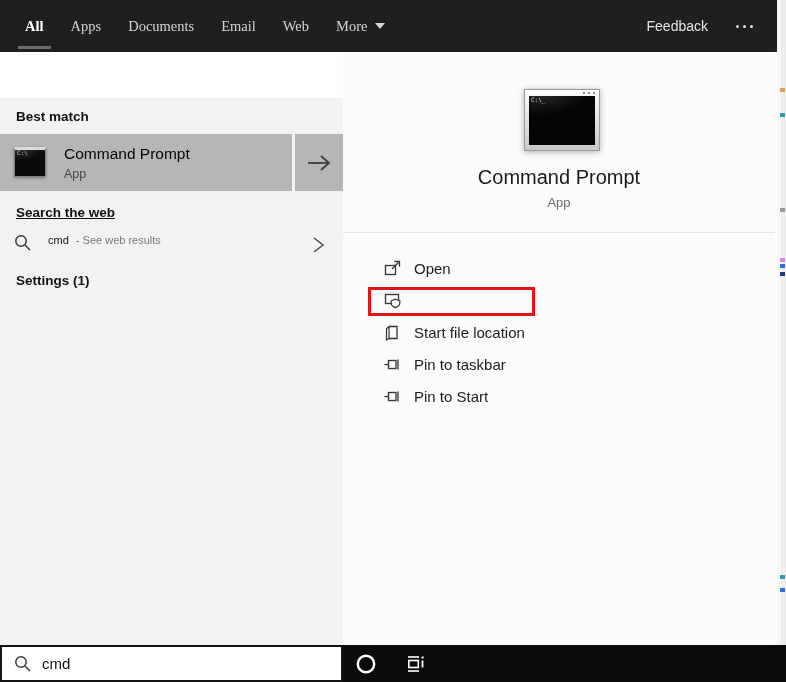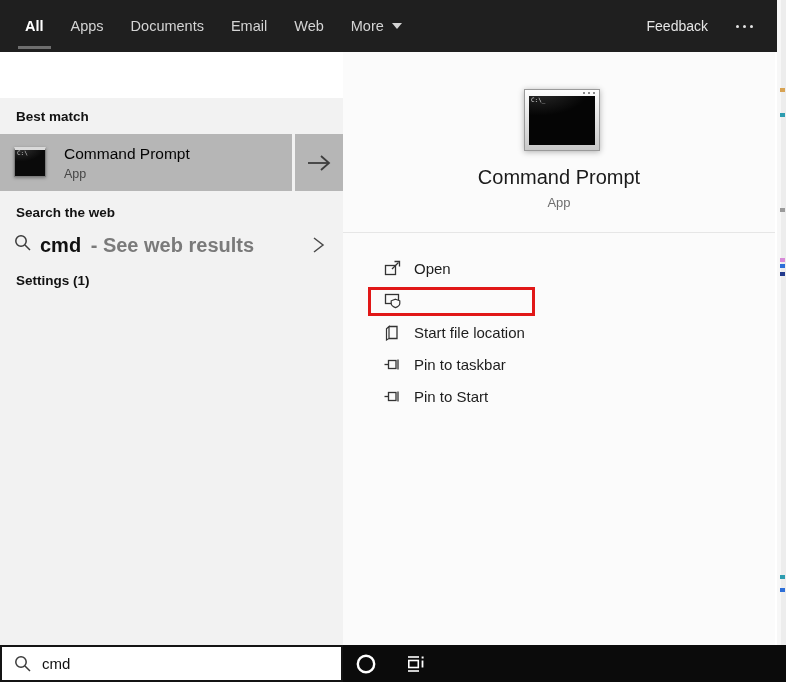--- a/index.html
+++ b/index.html
@@ -9,50 +9,50 @@
 
   
   .bg-strip { position:absolute; left:777px; top:0; width:9px; height:645px; background:#ededed; }
   .bg-strip .inner { position:absolute; left:0; top:0; width:4px; height:100%; background:#f7f7f7; }
   .speck { position:absolute; width:5px; height:4px; right:1px; }
   .top-sliver { position:absolute; left:300px; top:0; width:477px; height:2px; background:#dedede; }
   .sliver-mark { position:absolute; top:0; height:2px; width:10px; background:#5a5a5a; }
 
   
   .header { position:absolute; left:0; top:0; width:779px; height:52px; background:#1f1f1f; }
-  .tabs { position:absolute; left:25px; top:0; height:52px; display:flex; align-items:center; gap:27px; }
+  .tabs { position:absolute; left:25px; top:0; height:52px; display:flex; align-items:center; gap:27px;font-family:Liberation Serif, serif; }
   .tab { color:#d4d4d4; font-size:14.5px; height:52px; display:flex; align-items:center; position:relative; cursor:default; }
   .tab.selected { color:#ffffff; font-weight:bold; }
   .tab.selected::after { content:""; position:absolute; left:-7px; right:-7px; bottom:3px; height:3px; background:#6e6e6e; }
   .caret-down { width:0; height:0; border-left:5px solid transparent; border-right:5px solid transparent;
                 border-top:6px solid #d4d4d4; margin-left:8px; }
   .header-right { position:absolute; right:26px; top:0; height:52px; display:flex; align-items:center; gap:28px; }
   .feedback { color:#e5e5e5; font-size:14px; }
   .dots { display:flex; gap:4px; align-items:center; }
   .dots i { width:3px; height:3px; border-radius:50%; background:#e3e3e3; display:block; }
 
   
   .left-panel { position:absolute; left:0; top:52px; width:343px; height:593px; background:#f2f2f2;margin-top:46px; }
   .section-label { position:absolute; left:16px; font-size:13.5px; font-weight:bold; color:#121212; }
-  .lbl-best { top:11px; } .lbl-web { top:107px; } .lbl-settings { top:175px; }
+  .lbl-best { top:11px; } .lbl-web { top:107px;text-decoration:underline; } .lbl-settings { top:175px; }
 
   .best-row { position:absolute; left:0; top:36px; width:343px; height:57px; }
   .best-main { position:absolute; left:0; top:0; width:292px; height:57px; background:#b6b6b6; }
   .best-arrowbox { position:absolute; left:295px; top:0; width:48px; height:57px; background:#b6b6b6;
                    display:flex; align-items:center; justify-content:center; }
   .cmd-icon-sm { position:absolute; left:14px; top:13px; width:32px; height:30px;
                  background:radial-gradient(ellipse 130% 90% at 18% -10%, #323232 0%, #0a0a0a 60%);
                  border:1px solid #7d7d7d; border-top:3px solid #dadada; box-shadow:0 1px 3px rgba(0,0,0,.35); }
   .cmd-icon-sm::after { content:"C:\\"; position:absolute; left:2px; top:0; color:#c8c8c8; font-size:6px;
                         font-family:"DejaVu Sans Mono", monospace; line-height:6px; }
   .best-title { position:absolute; left:64px; top:11px; font-size:15.5px; color:#050505; }
   .best-sub { position:absolute; left:64px; top:33px; font-size:12.5px; color:#464646; }
 
   .web-row { position:absolute; left:0; top:128px; width:343px; height:36px; }
-  .web-text { position:absolute; left:40px; top:8px; font-size:20px; color:#111;font-weight:bold; }
+  .web-text { position:absolute; left:48px; top:8px; font-size:11px; color:#111; }
   .web-hint { color:#7a7a7a; margin-left:4px; }
   .icon-abs { position:absolute; }
 
   
   .right-panel { position:absolute; left:343px; top:52px; width:432px; height:593px; background:#fbfbfb; }
   .cmd-icon-lg { position:absolute; left:181px; top:37px; width:76px; height:62px;
                  background:linear-gradient(#fdfdfd, #c9c9c9); border:1px solid #9a9a9a;
                  padding:6px 4px 5px 4px; box-shadow:0 1px 6px rgba(0,0,0,.3); }
   .cmd-screen { position:relative; width:100%; height:100%;
                 background:radial-gradient(ellipse 140% 100% at 15% -15%, #2d2d2d 0%, #050505 55%); }

